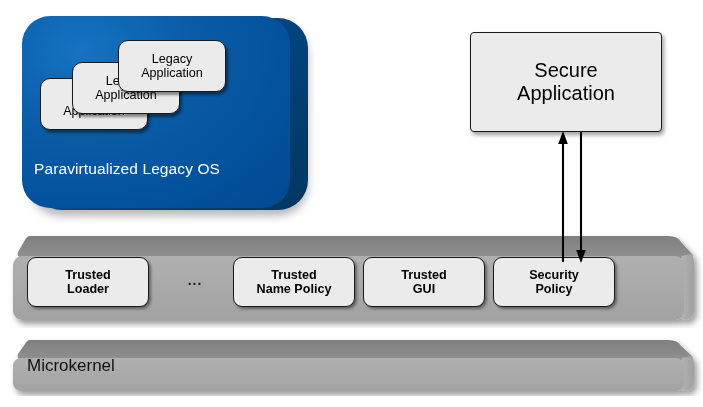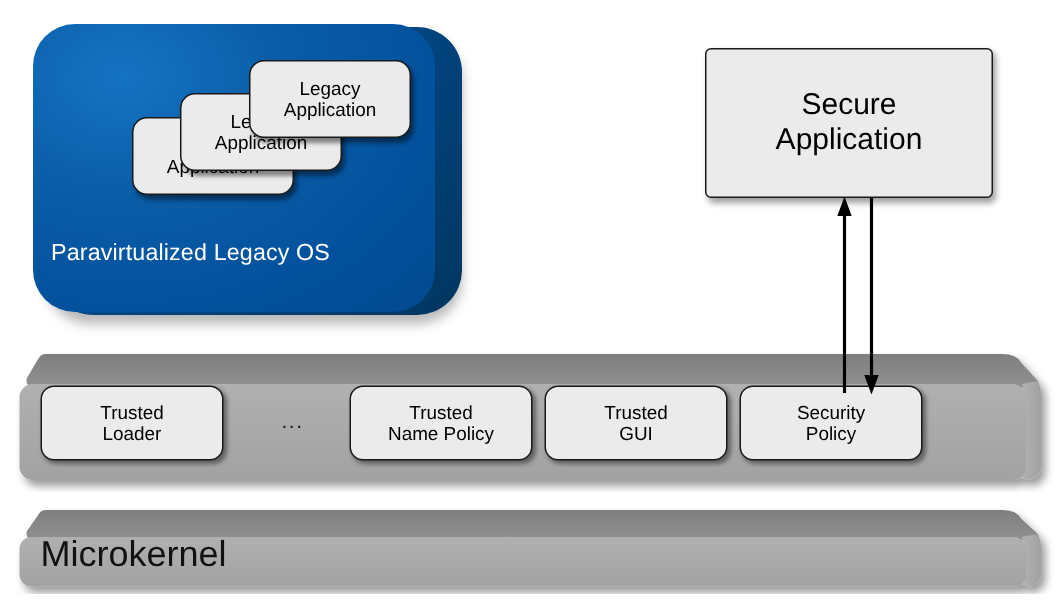--- a/index.html
+++ b/index.html
@@ -68,21 +68,20 @@
     box-shadow: 2px 3px 3px rgba(0,0,0,0.45);
     display: flex;
     align-items: center;
     justify-content: center;
     text-align: center;
     line-height: 1.12;
     font-size: 12.6px;
     color: #000000;
     box-sizing: border-box;
     overflow: hidden;
-    margin-left: 48px;
   }
   .app-card span { display: block; }
   .app-1 { left: 40px;  top: 78px;  z-index: 3; }
   .app-2 { left: 72px;  top: 62px;  z-index: 4; }
   .app-3 { left: 118px; top: 40px;  z-index: 5; }
 
   
   .secure-app {
     position: absolute;
     left: 470px;
@@ -105,21 +104,21 @@
   .secure-app span { display: block; }
 
   
   .arrows { position: absolute; left: 0; top: 0; width: 703px; height: 407px; pointer-events: none; }
 
   
   .slab { position: absolute; }
   .slab-svc   { left: 0; top: 228px; width: 703px; height: 100px; }
   .slab-kern  { left: 0; top: 334px; width: 703px; height: 62px; }
 
-  .svc-boxes { position: absolute; left: 0; top: 228px; width: 648px; height: 100px; }
+  .svc-boxes { position: absolute; left: 0; top: 228px; width: 648px; height: 100px; font-weight: bold; }
   .svc-box {
     position: absolute;
     top: 29px;
     width: 122px;
     height: 50px;
     border: 1.5px solid #1a1a1a;
     border-radius: 9px;
     background: #ebebeb;
     box-shadow: 2px 2px 3px rgba(0,0,0,0.42);
     display: flex;
@@ -145,21 +144,21 @@
     text-align: center;
     font-size: 14px;
     color: #1a1a1a;
     letter-spacing: 1px;
   }
 
   .kern-label {
     position: absolute;
     left: 27px;
     top: 356px;
-    font-size: 24px;
+    font-size: 17px;
     color: #111111;
     white-space: nowrap;
   }
 </style>
 </head>
 <body>
 
 <div id="diagram">
 
   <div class="vm-shadow"></div>

